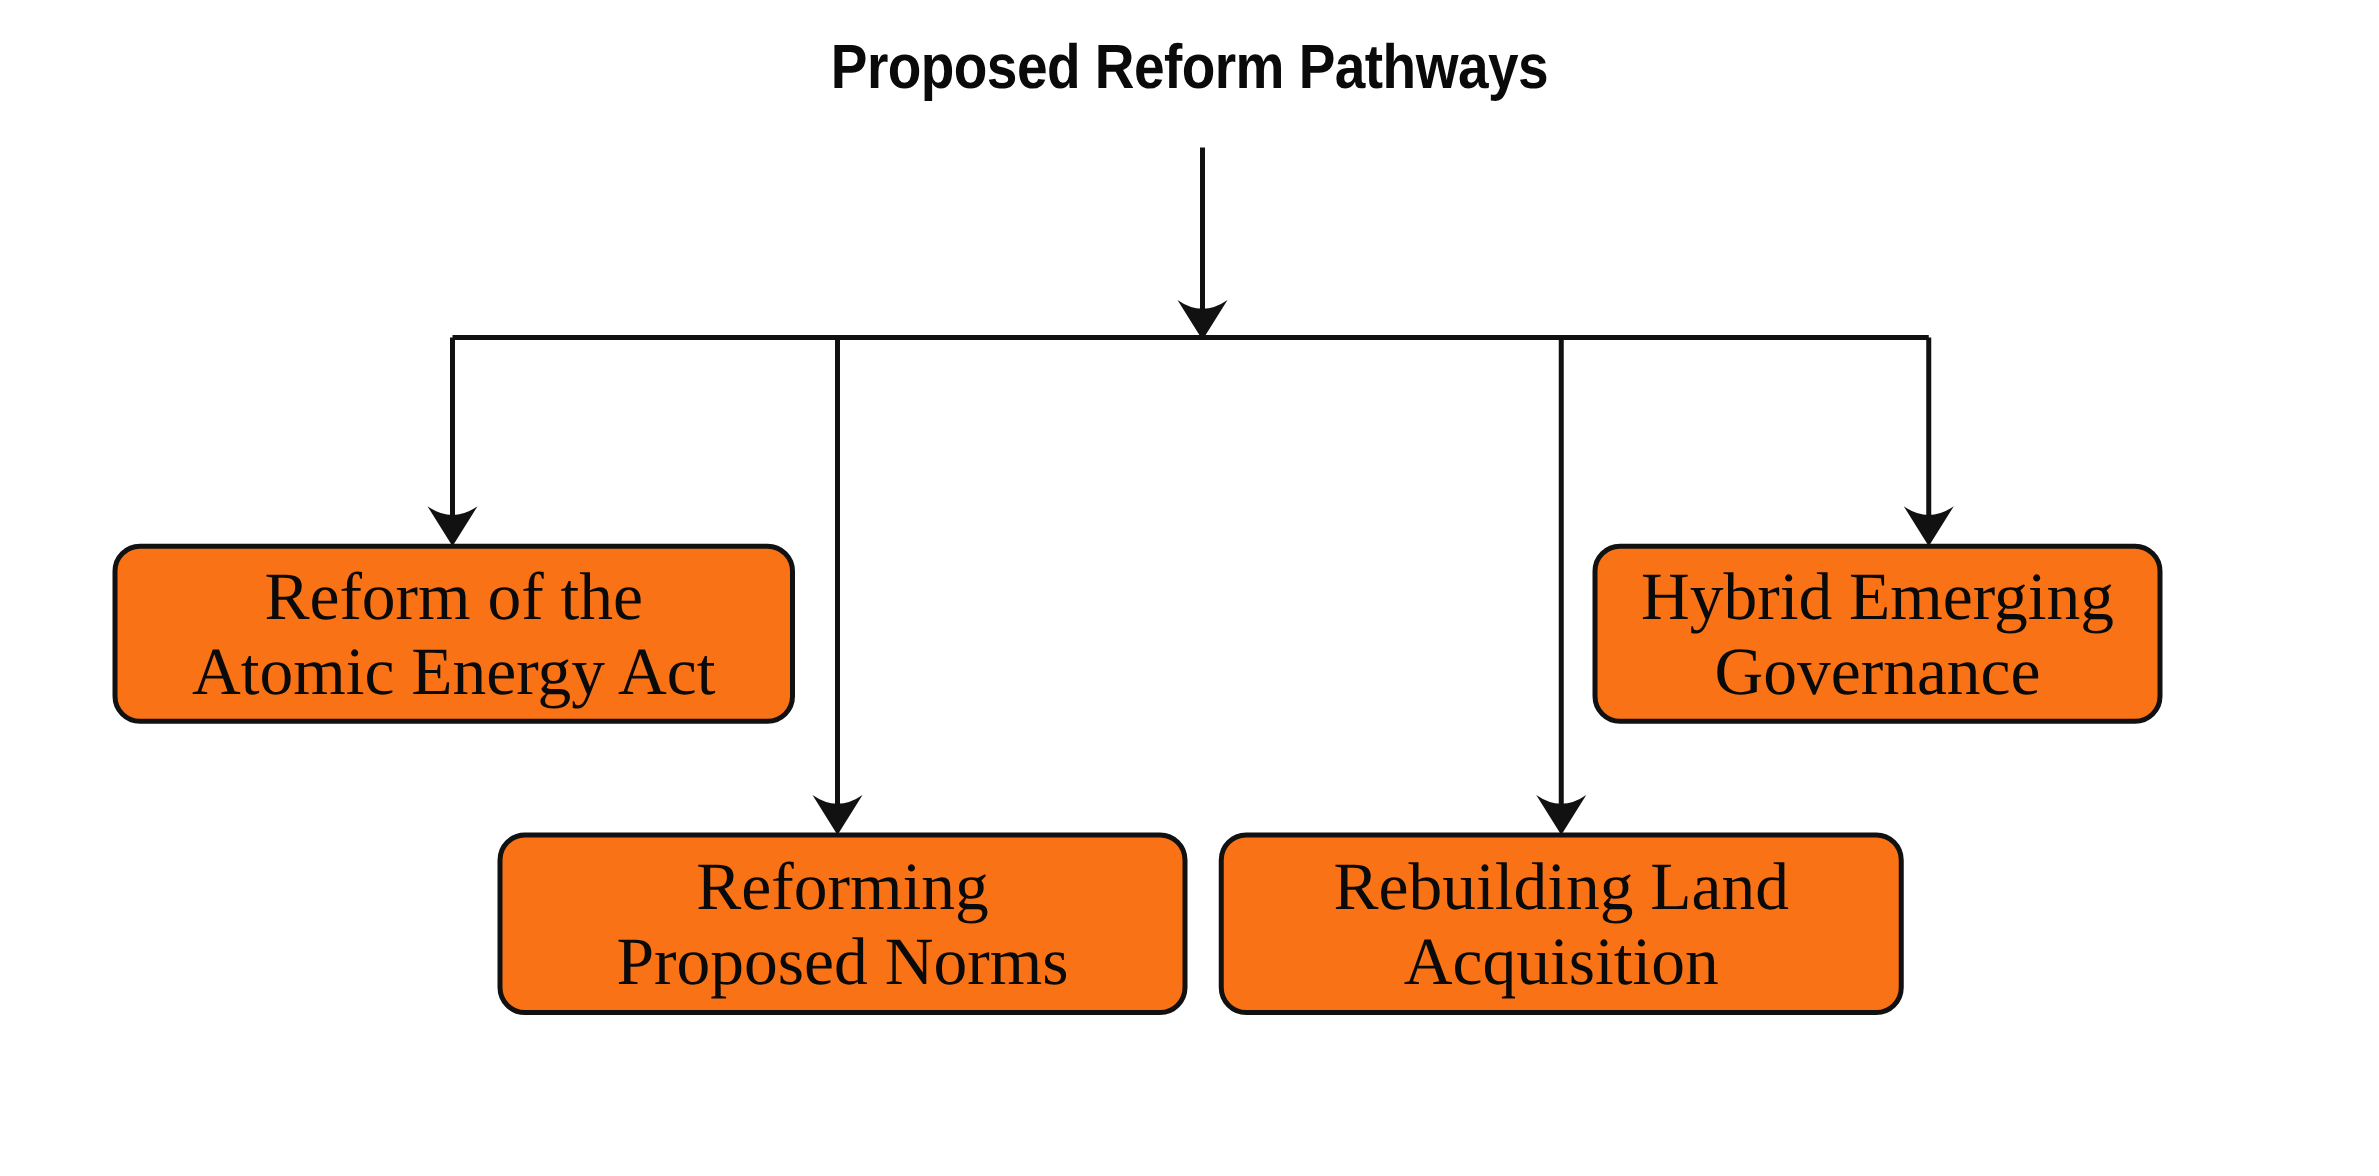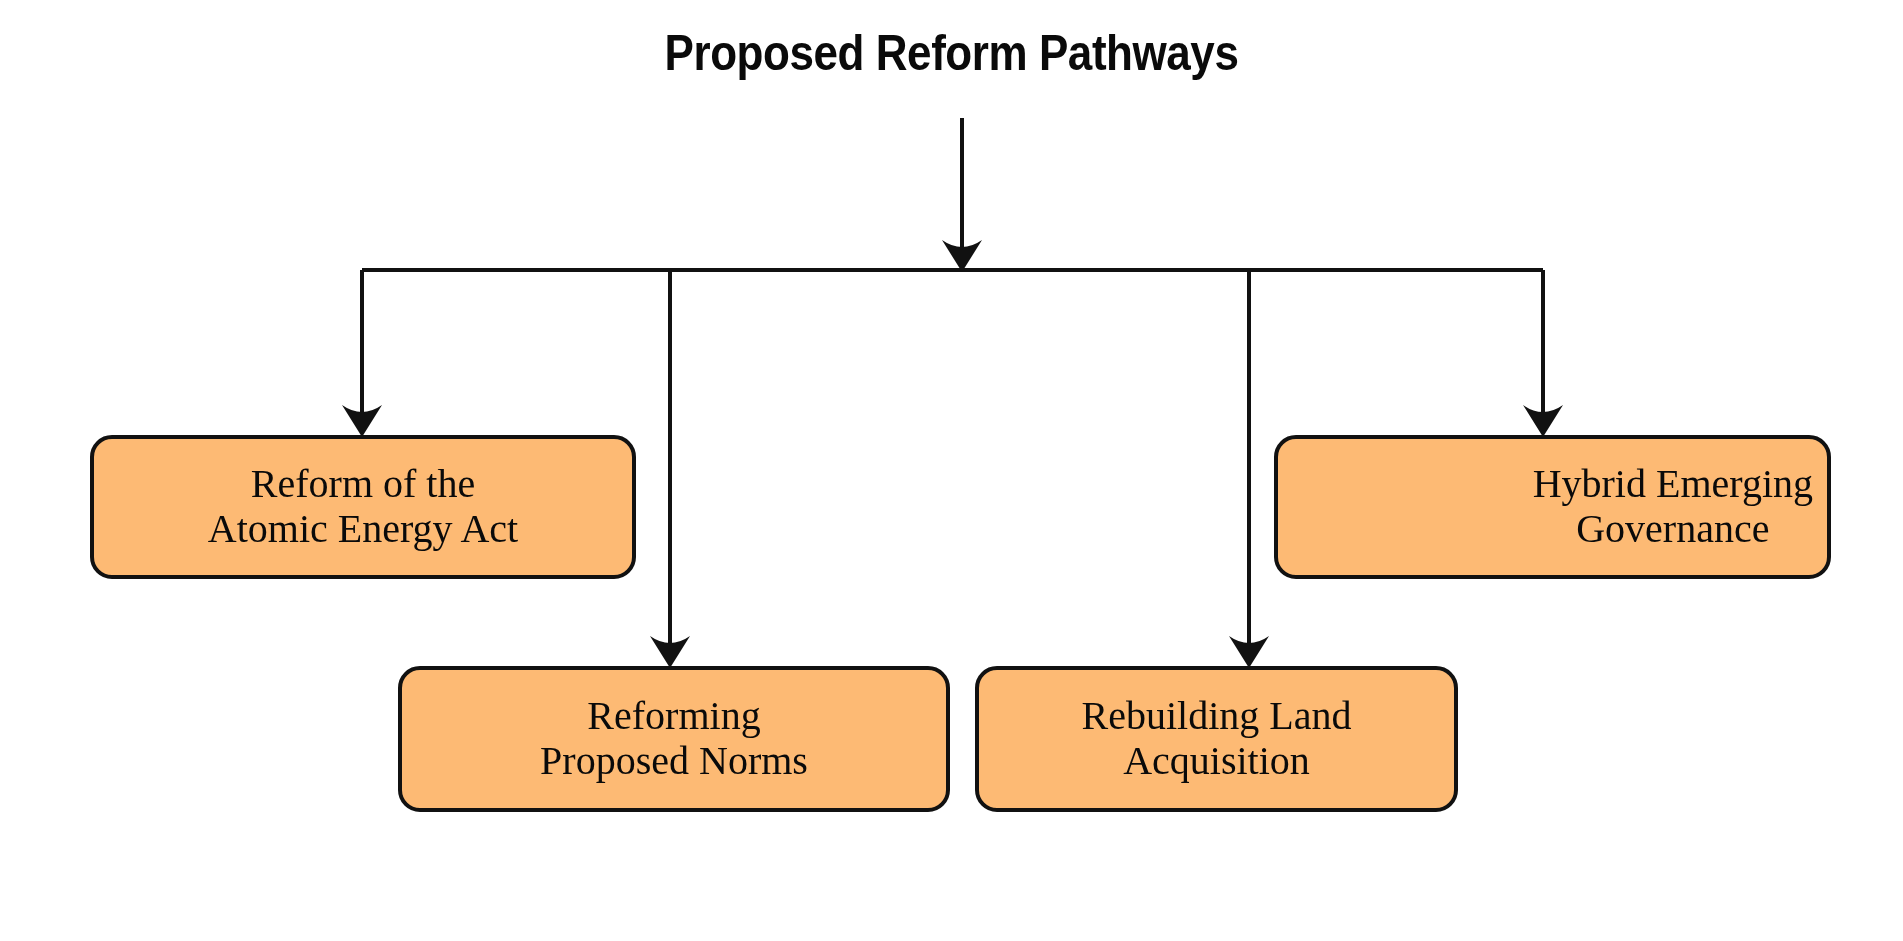--- a/index.html
+++ b/index.html
@@ -38,27 +38,27 @@
     top: 0;
     width: 1903px;
     height: 941px;
     pointer-events: none;
   }
   .node-box {
     position: absolute;
     box-sizing: border-box;
     border: 4px solid #111111;
     border-radius: 22px;
-    background: #fdba74;
+    background: #f97316;
     display: flex;
     align-items: center;
     justify-content: center;
     text-align: center;
     color: #0a0a0a;
-    font-size: 40px;
+    font-size: 54px;
     line-height: 1.12;
     padding: 16px 14px;
   }
   .node-label {
     display: block;
     white-space: pre-line;
   }
 </style>
 </head>
 <body>
@@ -96,23 +96,23 @@
   <div class="node-box" style="left:90px; top:435px; width:546px; height:144px;">
     <span class="node-label">Reform of the
 Atomic Energy Act</span>
   </div>
 
   <div class="node-box" style="left:398px; top:666px; width:552px; height:146px;">
     <span class="node-label">Reforming
 Proposed Norms</span>
   </div>
 
-  <div class="node-box" style="left:975px; top:666px; width:483px; height:146px;">
+  <div class="node-box" style="left:975px; top:666px; width:548px; height:146px;">
     <span class="node-label">Rebuilding Land
 Acquisition</span>
   </div>
 
-  <div class="node-box" style="left:1274px; top:435px; width:557px; height:144px;justify-content:flex-end;">
+  <div class="node-box" style="left:1274px; top:435px; width:456px; height:144px;">
     <span class="node-label">Hybrid Emerging
 Governance</span>
   </div>
 
 </div>
 
 </body></html>

